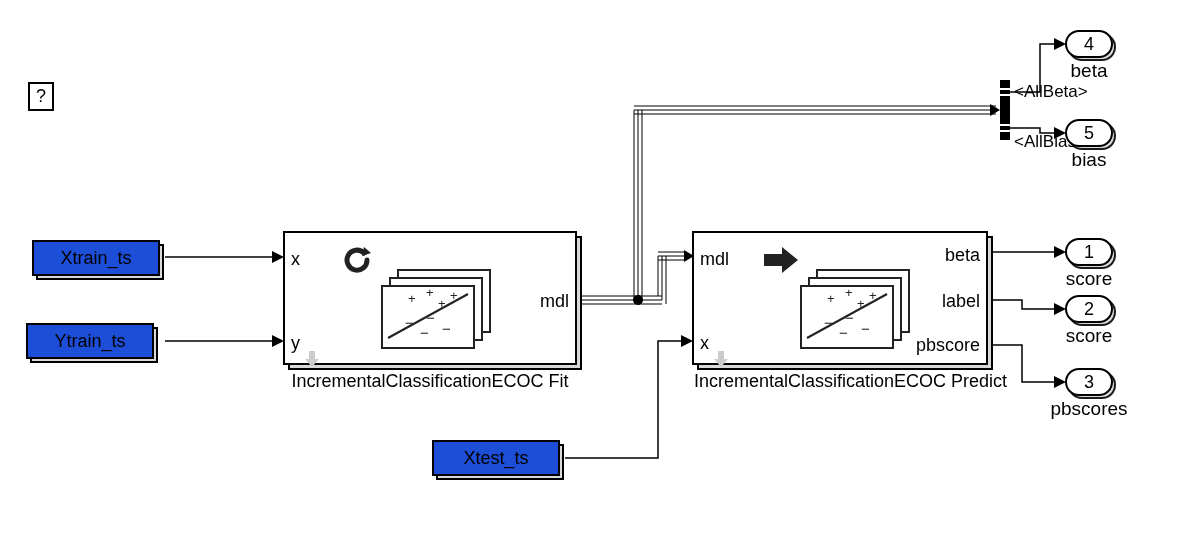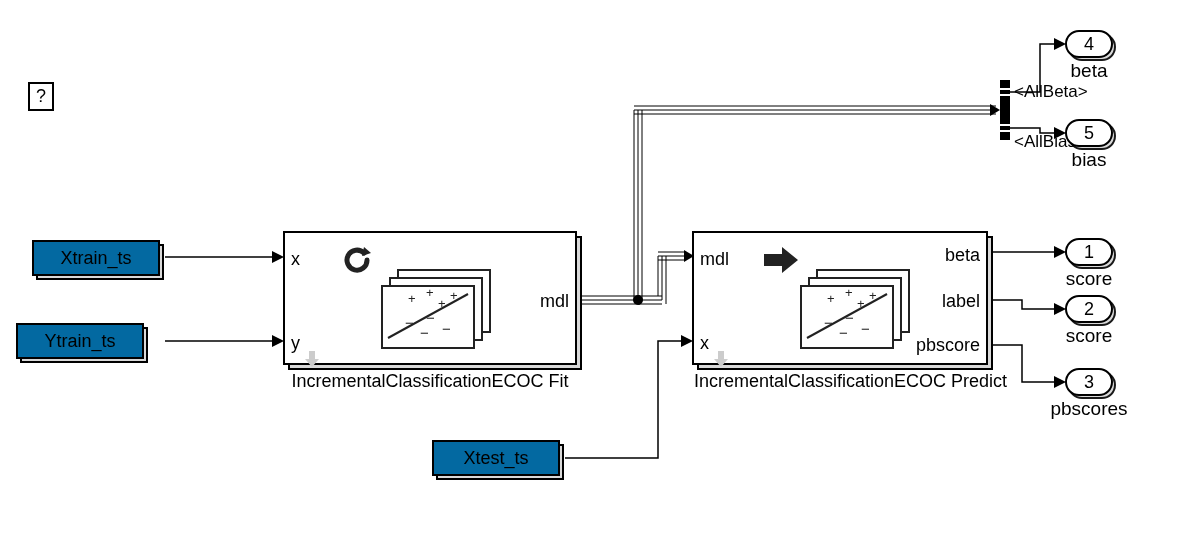--- a/index.html
+++ b/index.html
@@ -11,21 +11,21 @@
     font-family: Arial, Helvetica, sans-serif;
     font-size: 18px;
     color: #000;
     position: relative;
   }
   .canvas { position: absolute; inset: 0; }
 
   
   .src-block {
     position: absolute;
-    background: #0369a1;
+    background: #1d4ed8;
     border: 2px solid #000;
     display: flex; align-items: center; justify-content: center;
     padding: 4px 10px;
     box-shadow: 4px 4px 0 -2px #d9d9d9, 4px 4px 0 0 #000;
   }
   .src-block span { display: inline-block; }
 
   
   .block {
     position: absolute;
@@ -118,21 +118,21 @@
 
 <div class="canvas">
 
   <div class="annot" style="left:28px; top:82px;">
     <span>?</span>
   </div>
 
   <div class="src-block" style="left:32px; top:240px; width:128px; height:36px;">
     <span>Xtrain_ts</span>
   </div>
-  <div class="src-block" style="left:16px; top:323px; width:128px; height:36px;">
+  <div class="src-block" style="left:26px; top:323px; width:128px; height:36px;">
     <span>Ytrain_ts</span>
   </div>
   <div class="src-block" style="left:432px; top:440px; width:128px; height:36px;">
     <span>Xtest_ts</span>
   </div>
 
   <div class="block" style="left:283px; top:231px; width:294px; height:134px;">
     <span class="block-portlabel" style="left:6px; top:16px;">x</span>
     <span class="block-portlabel" style="left:6px; top:100px;">y</span>
     <span class="block-portlabel" style="right:6px; top:58px;">mdl</span>

